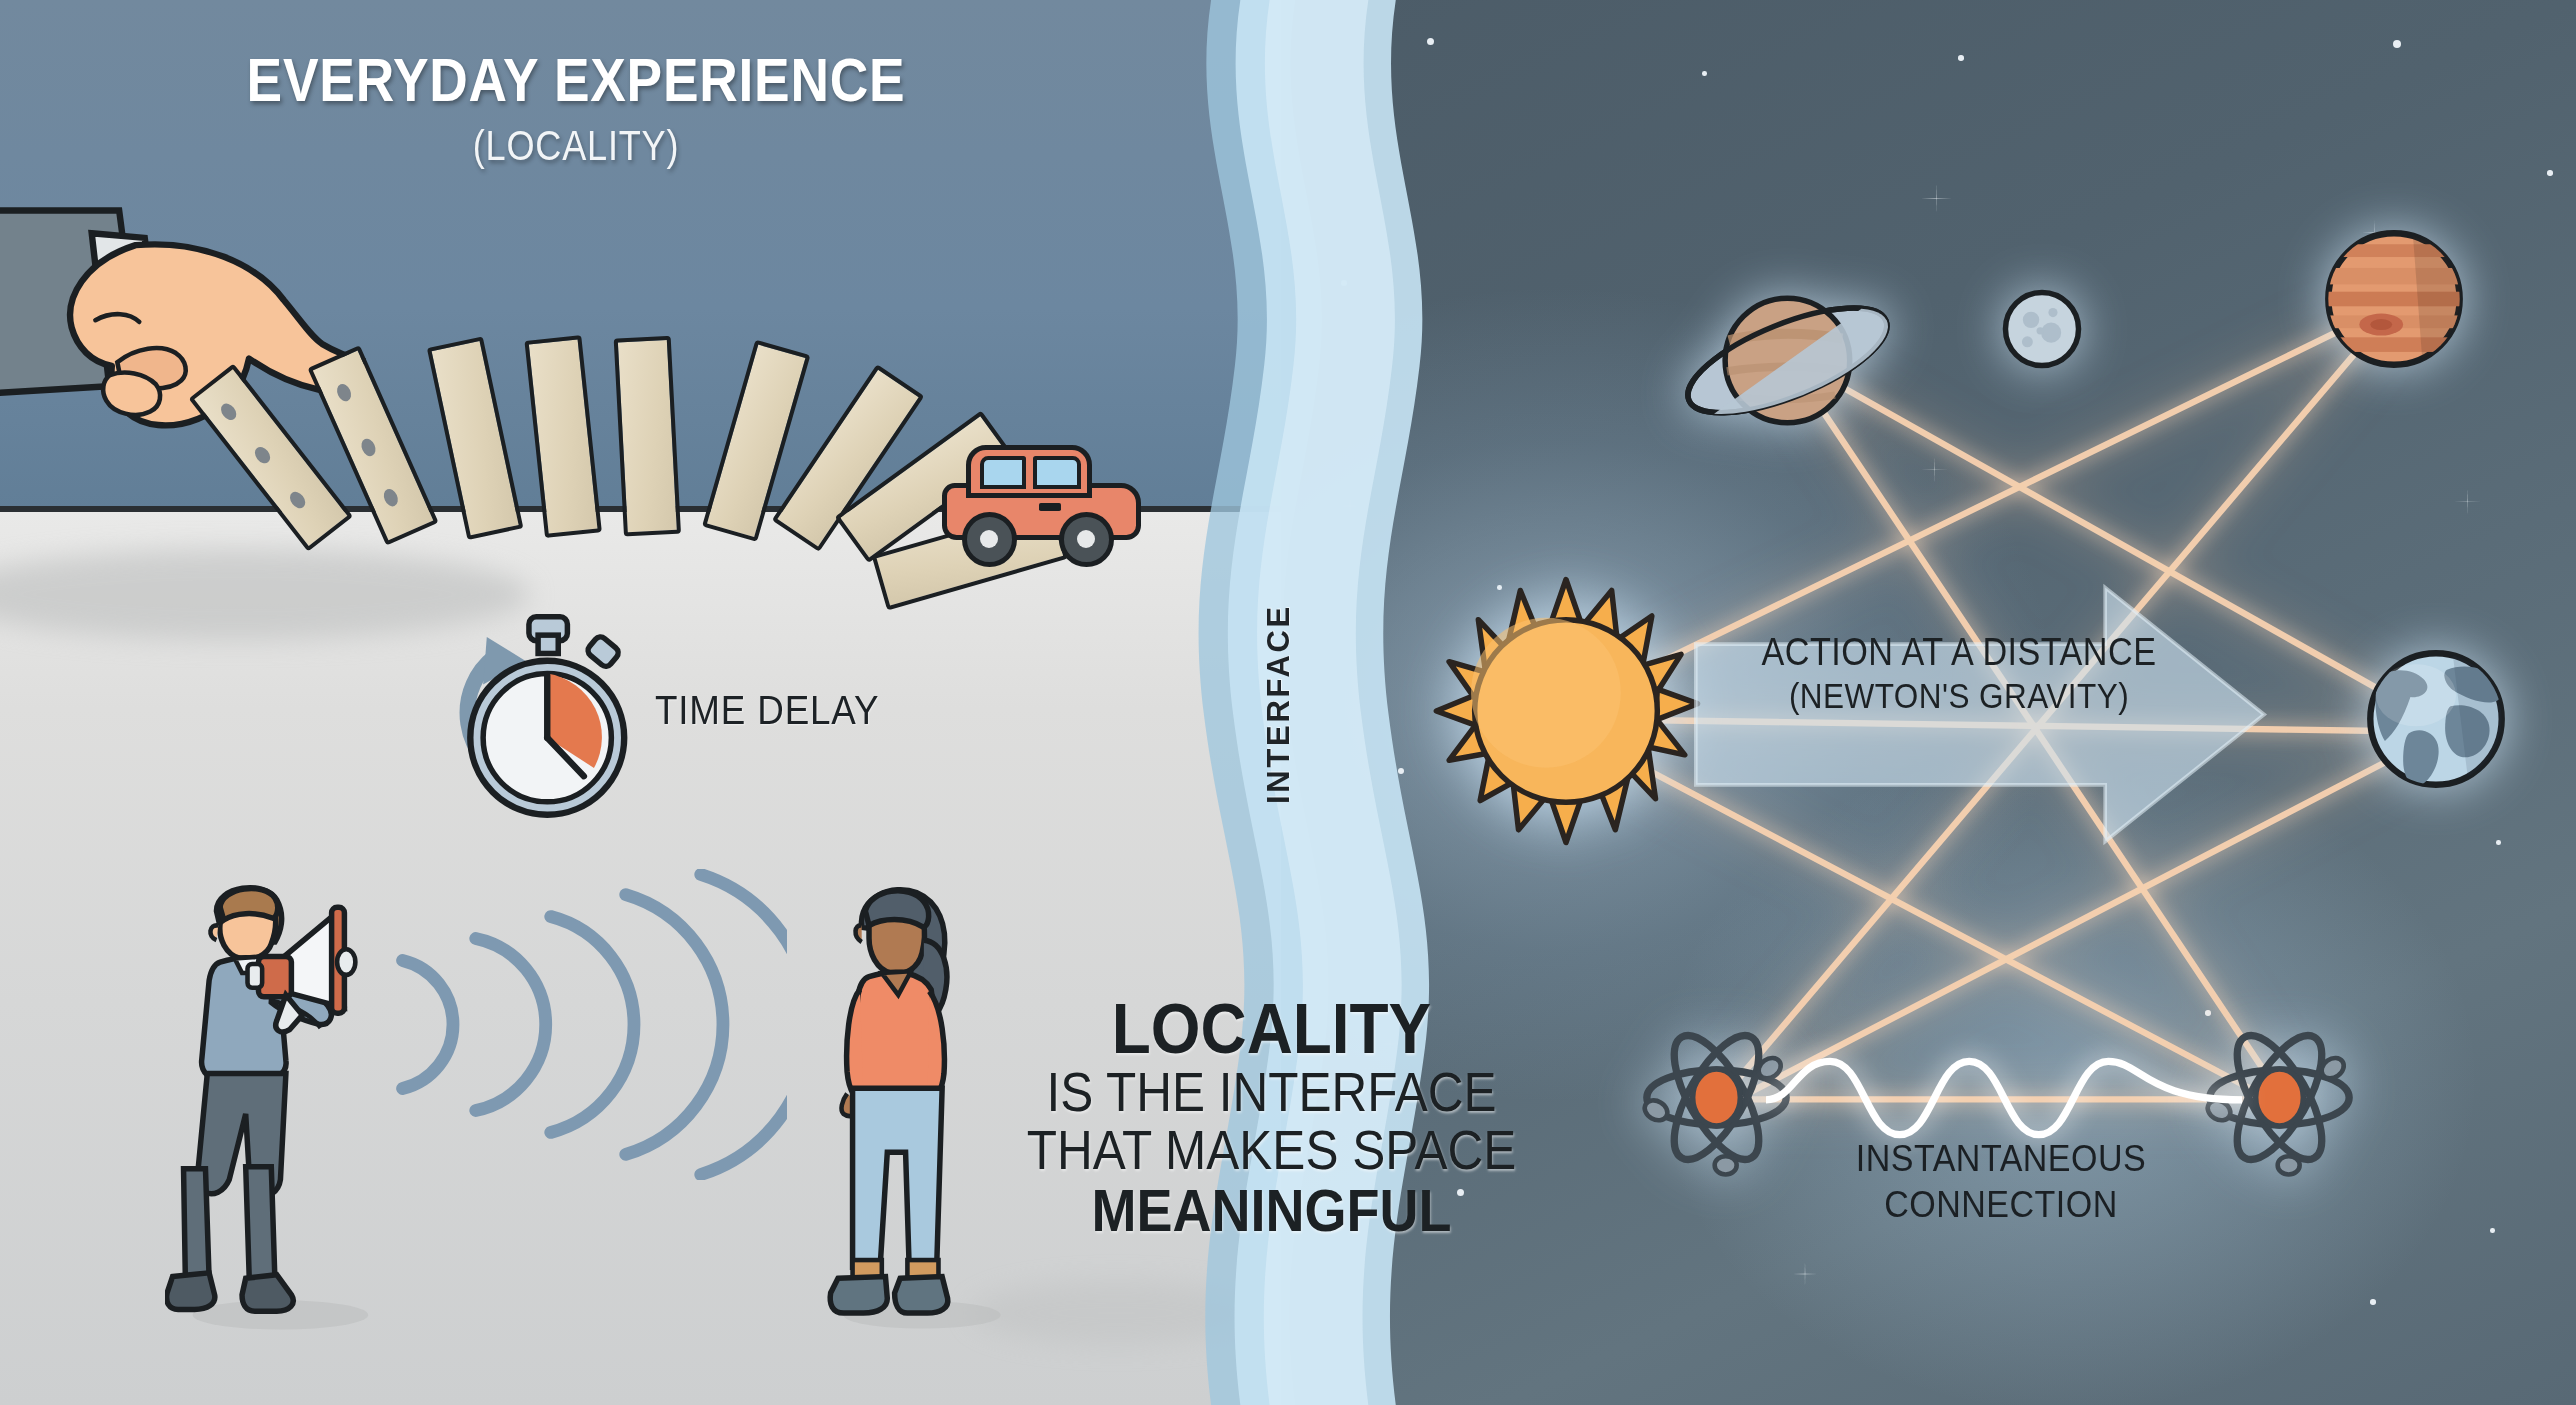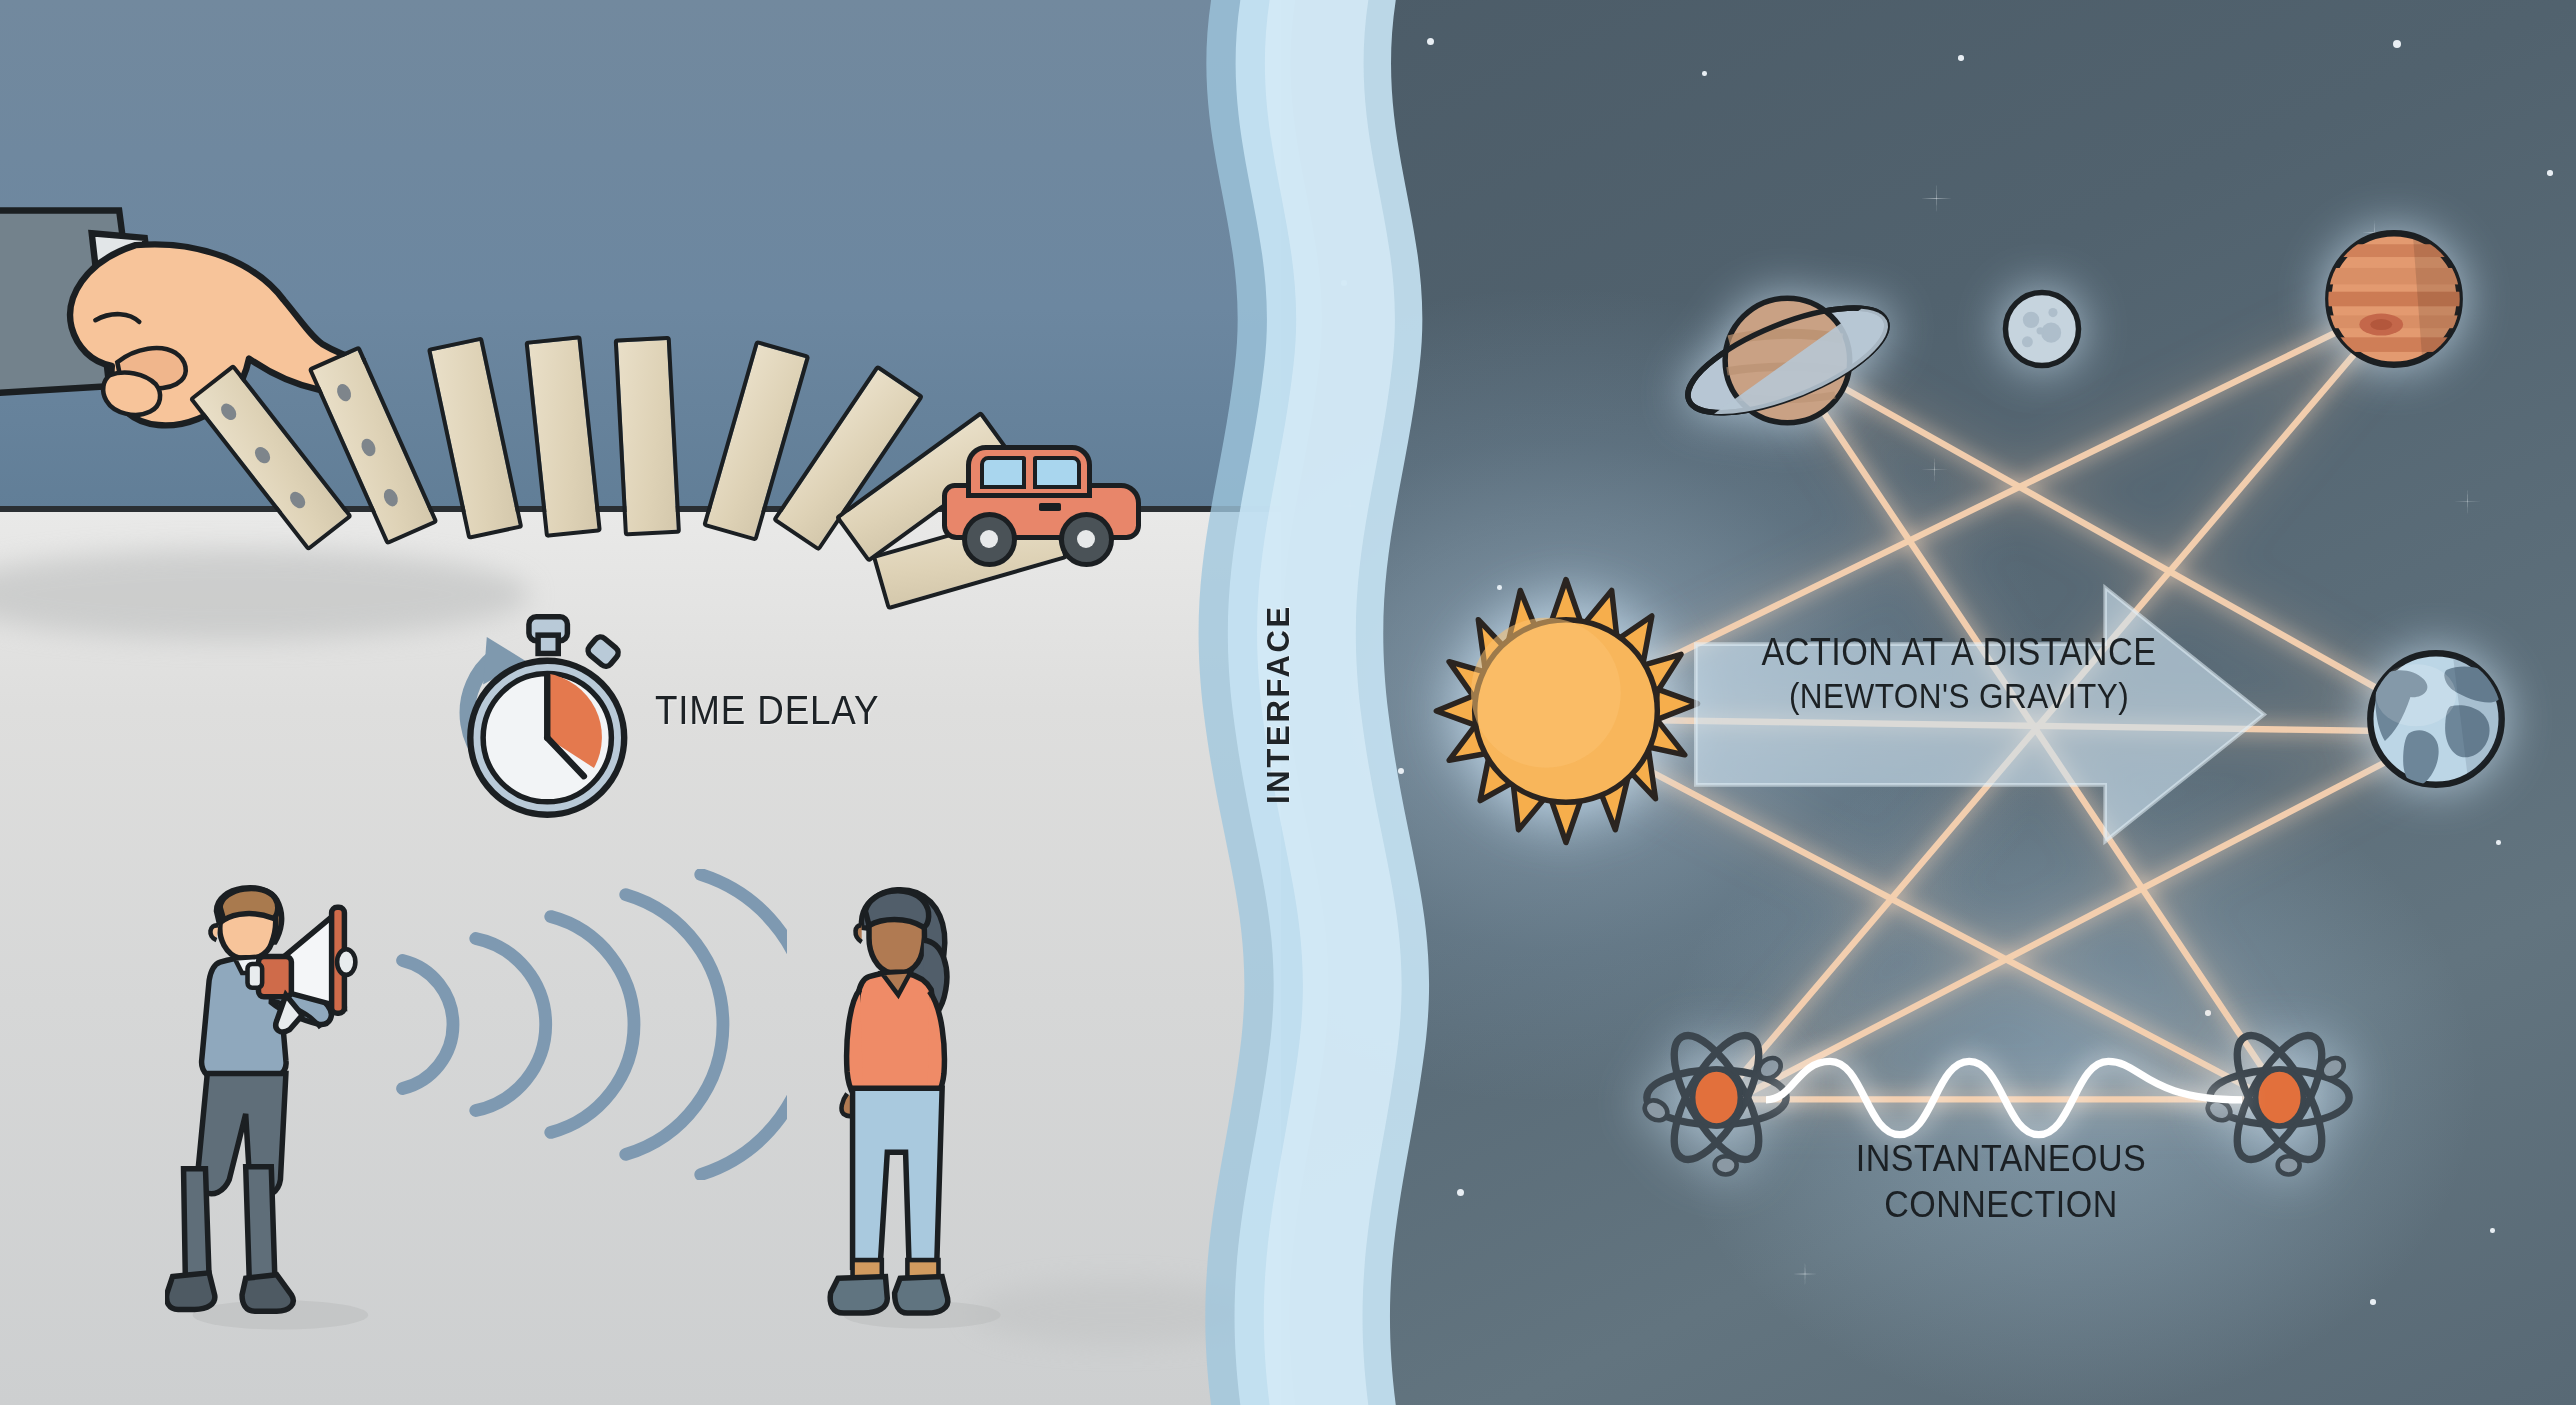--- a/index.html
+++ b/index.html
@@ -415,16 +415,26 @@
              C208 620 246 540 262 400 C280 250 212 160 236 0 Z" fill="#c4e2f2" opacity=".92"></path>
     <path d="M98 0 C74 160 142 250 124 400 C108 540 70 620 90 780
              C110 940 150 1010 128 1160 C110 1290 78 1380 98 1536
              L206 1536 C186 1380 218 1290 236 1160 C258 1010 218 940 198 780
              C178 620 216 540 232 400 C250 250 182 160 206 0 Z" fill="#d9edf8" opacity=".7"></path>
   </svg>
   <div class="abs" id="iface-label">
     <span>INTERFACE</span>
   </div>
 
-
+  <div class="abs" id="title-left">
+    <div class="title-main">EVERYDAY EXPERIENCE</div>
+    <div class="title-sub">(LOCALITY)</div>
+  </div>
+
+  <div class="abs" id="headline">
+    <div class="h1">LOCALITY</div>
+    <div class="h2">IS THE INTERFACE</div>
+    <div class="h2">THAT MAKES SPACE</div>
+    <div class="h3">MEANINGFUL</div>
+  </div>
 
 </div>
 
 
 </body></html>

